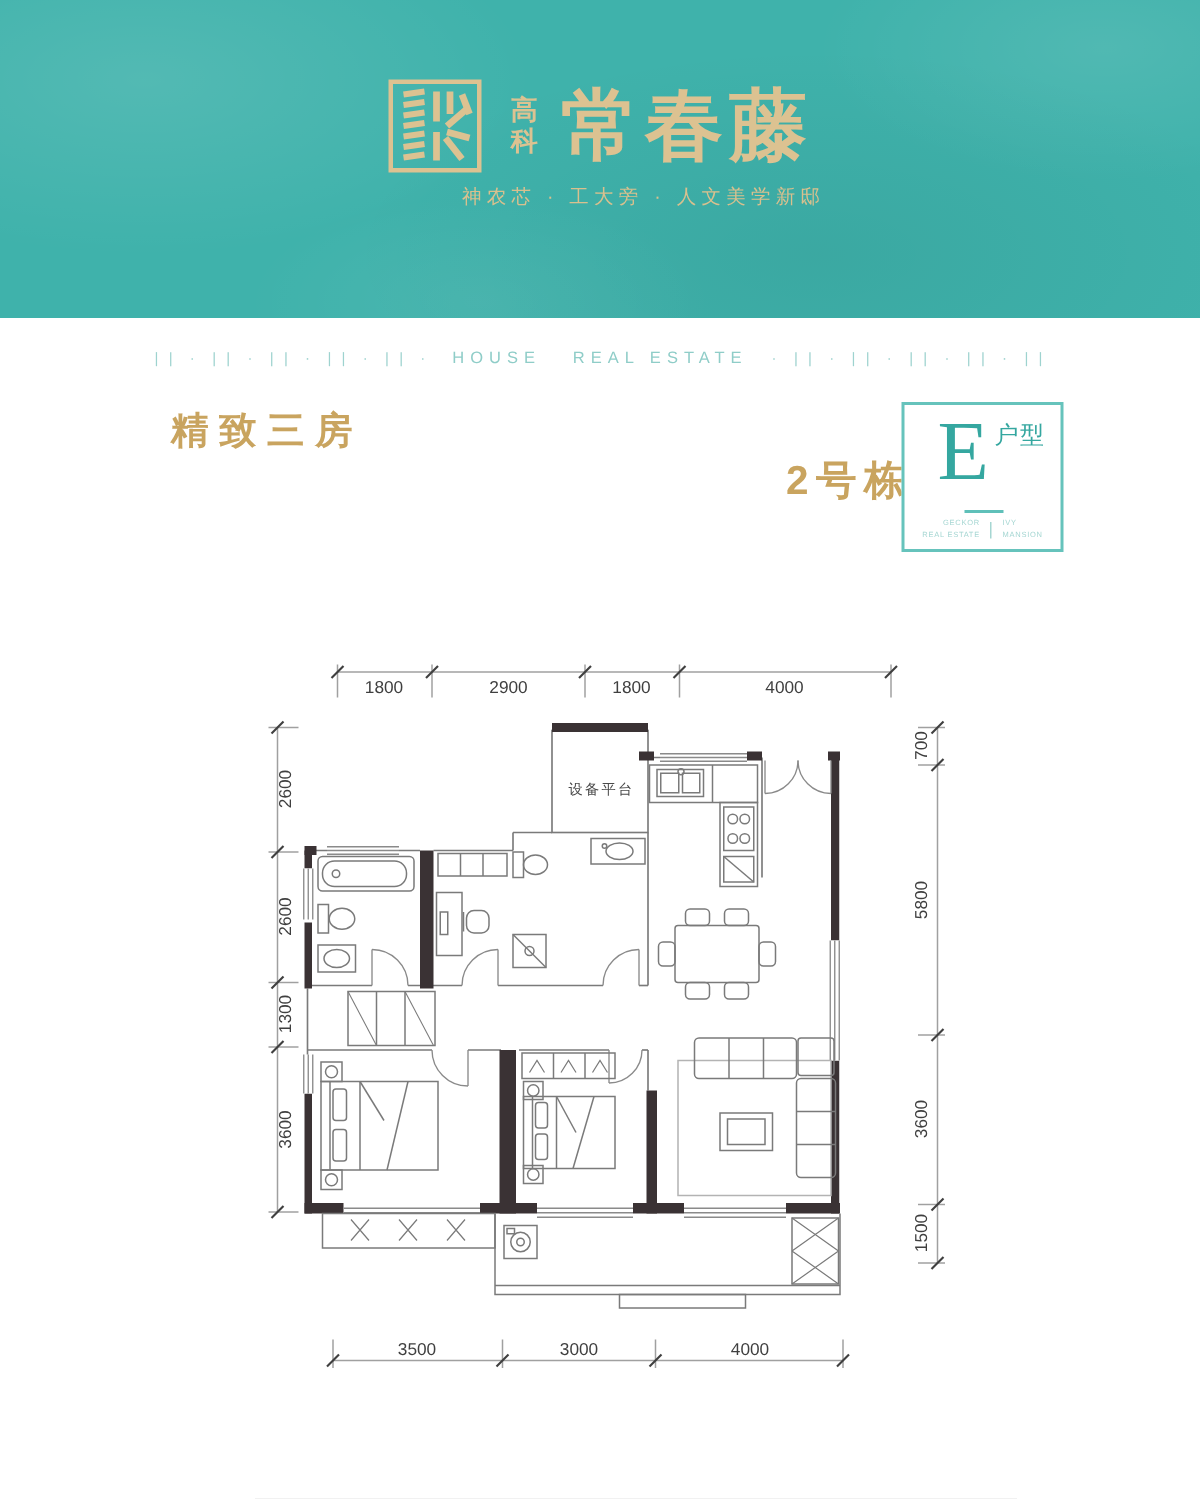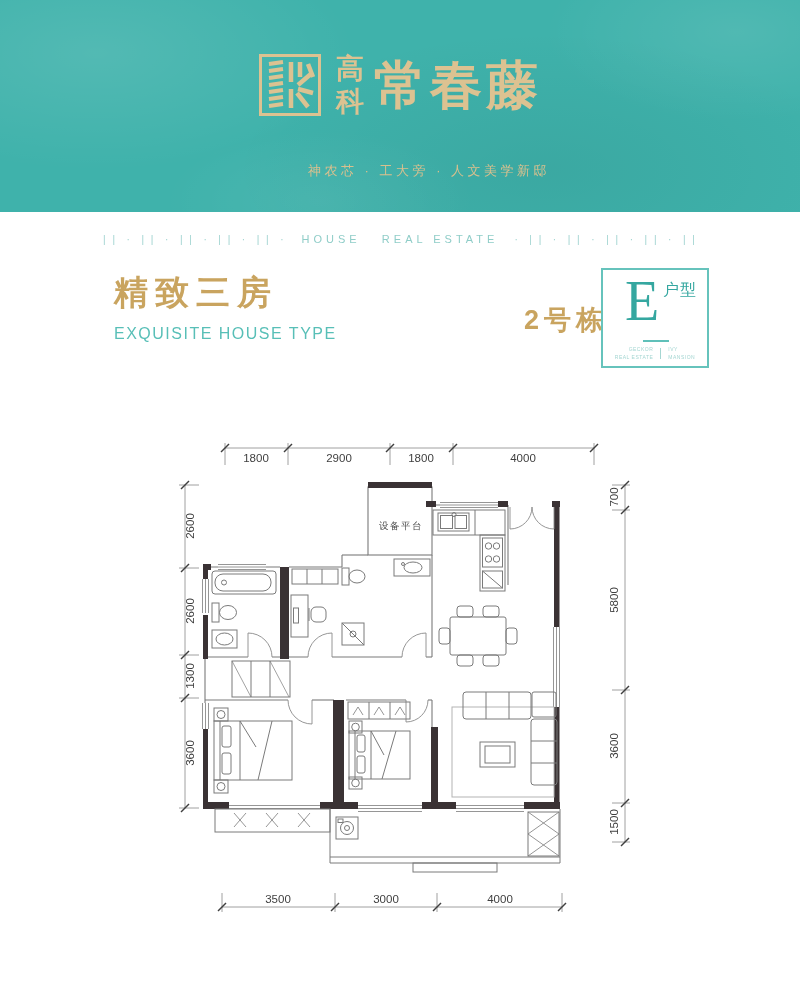--- a/index.html
+++ b/index.html
@@ -9,36 +9,36 @@
   
   .hero{position:absolute;left:0;top:0;width:800px;height:212px;background-color:#3fb2ab;
         background-image:
           radial-gradient(ellipse 420px 190px at 12% 25%, rgba(255,255,255,.10), rgba(255,255,255,0) 62%),
           radial-gradient(ellipse 520px 230px at 68% 80%, rgba(0,40,40,.07), rgba(0,0,0,0) 60%),
           radial-gradient(ellipse 320px 150px at 92% 15%, rgba(255,255,255,.09), rgba(255,255,255,0) 60%),
           radial-gradient(ellipse 260px 120px at 40% 95%, rgba(255,255,255,.06), rgba(255,255,255,0) 60%);}
   .logo-row{position:absolute;left:50%;top:52px;transform:translateX(-50%);
             display:flex;align-items:center;}
   .emblem{width:64px;height:64px;display:block;}
-  .logo-prefix{width:28px;margin:0 10px 0 14px;font-size:28px;line-height:1.18;font-weight:700;
+  .logo-prefix{width:28px;margin:0 10px 0 14px;font-size:18px;line-height:1.18;font-weight:700;
                color:#dcc291;word-break:break-all;letter-spacing:1px;text-align:center;}
   .logo-name{font-family:"DejaVu Serif","Liberation Serif",serif;font-size:52px;line-height:1;
              font-weight:700;color:#dcc291;letter-spacing:4px;}
   .tagline{position:absolute;left:50%;top:122px;transform:translateX(-38%);
-           font-size:13px;letter-spacing:3.5px;color:#d9c08e;white-space:pre;margin-top:40px;}
+           font-size:13px;letter-spacing:3.5px;color:#d9c08e;white-space:pre;}
 
   
   .divider{position:absolute;left:0;top:233px;width:800px;display:flex;justify-content:center;
            align-items:center;gap:16px;color:#9ed3cf;}
   .pat{font-size:10px;letter-spacing:2px;white-space:pre;}
   .divlabel{font-size:11px;letter-spacing:4px;white-space:pre;color:#8fcdc8;}
 
   
   .titleblock{position:absolute;left:114px;top:270px;}
-  .title-cn{margin:0;font-size:34px;font-weight:600;letter-spacing:7px;color:#c9a45f;}
+  .title-cn{margin:0;font-size:25px;font-weight:600;letter-spacing:7px;color:#c9a45f;}
   .title-en{margin-top:9px;font-size:16px;letter-spacing:1.5px;color:#58bfb7;}
 
   .building{position:absolute;left:524px;top:302px;font-size:27px;letter-spacing:5px;
             color:#c9a45f;font-weight:700;white-space:pre;}
 
   
   .badge{position:absolute;left:601px;top:268px;width:104px;height:96px;background:#fff;
          border:2px solid #66c3bc;}
   .badge-e{position:absolute;left:22px;top:2px;font-family:"Liberation Serif","DejaVu Serif",serif;
            font-size:56px;line-height:1.05;color:#35a7a0;}
@@ -92,21 +92,20 @@
   </header>
 
   <div class="divider">
     <span class="pat">| |  ·  | |  ·  | |  ·  | |  ·  | |  ·</span>
     <span class="divlabel">HOUSE   REAL ESTATE</span>
     <span class="pat">·  | |  ·  | |  ·  | |  ·  | |  ·  | |</span>
   </div>
 
   <section class="titleblock">
     <h1 class="title-cn">精致三房</h1>
-    <div class="title-en">EXQUISITE HOUSE TYPE</div>
   </section>
 
   <div class="building">2号栋</div>
 
   <div class="badge">
     <div class="badge-e">E</div>
     <div class="badge-type">户型</div>
     <div class="badge-line"></div>
     <div class="badge-foot">
       <span class="bf-col l">

